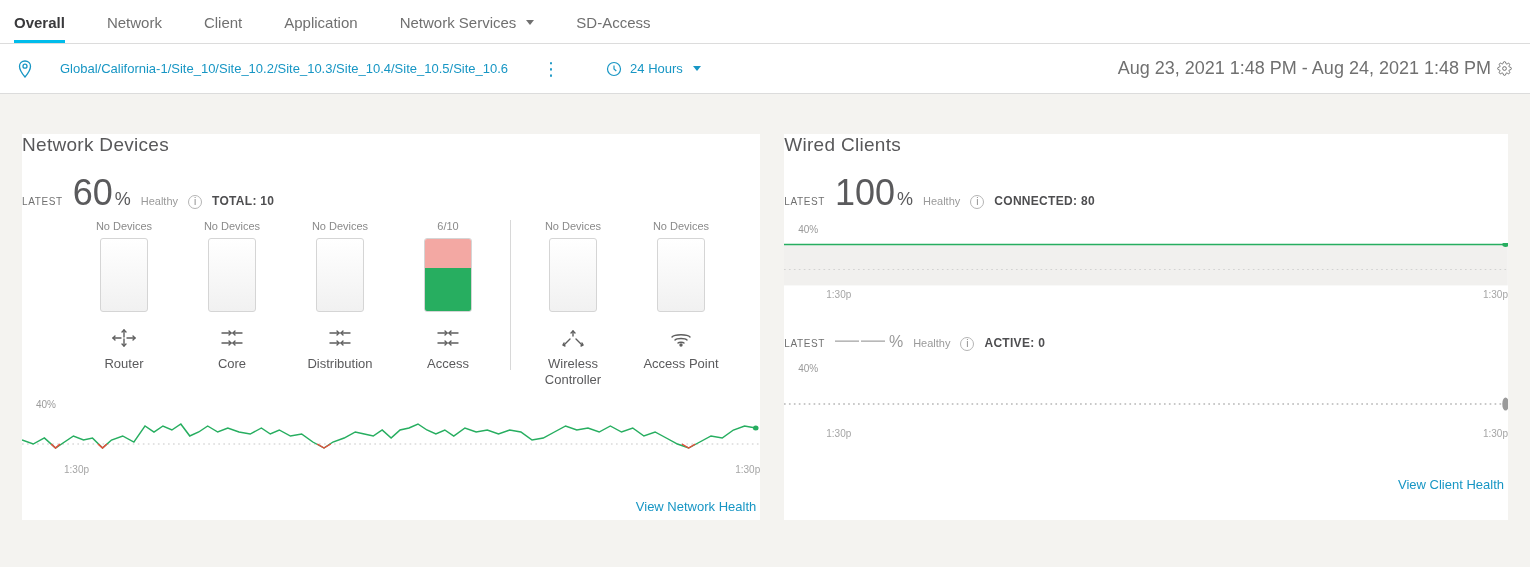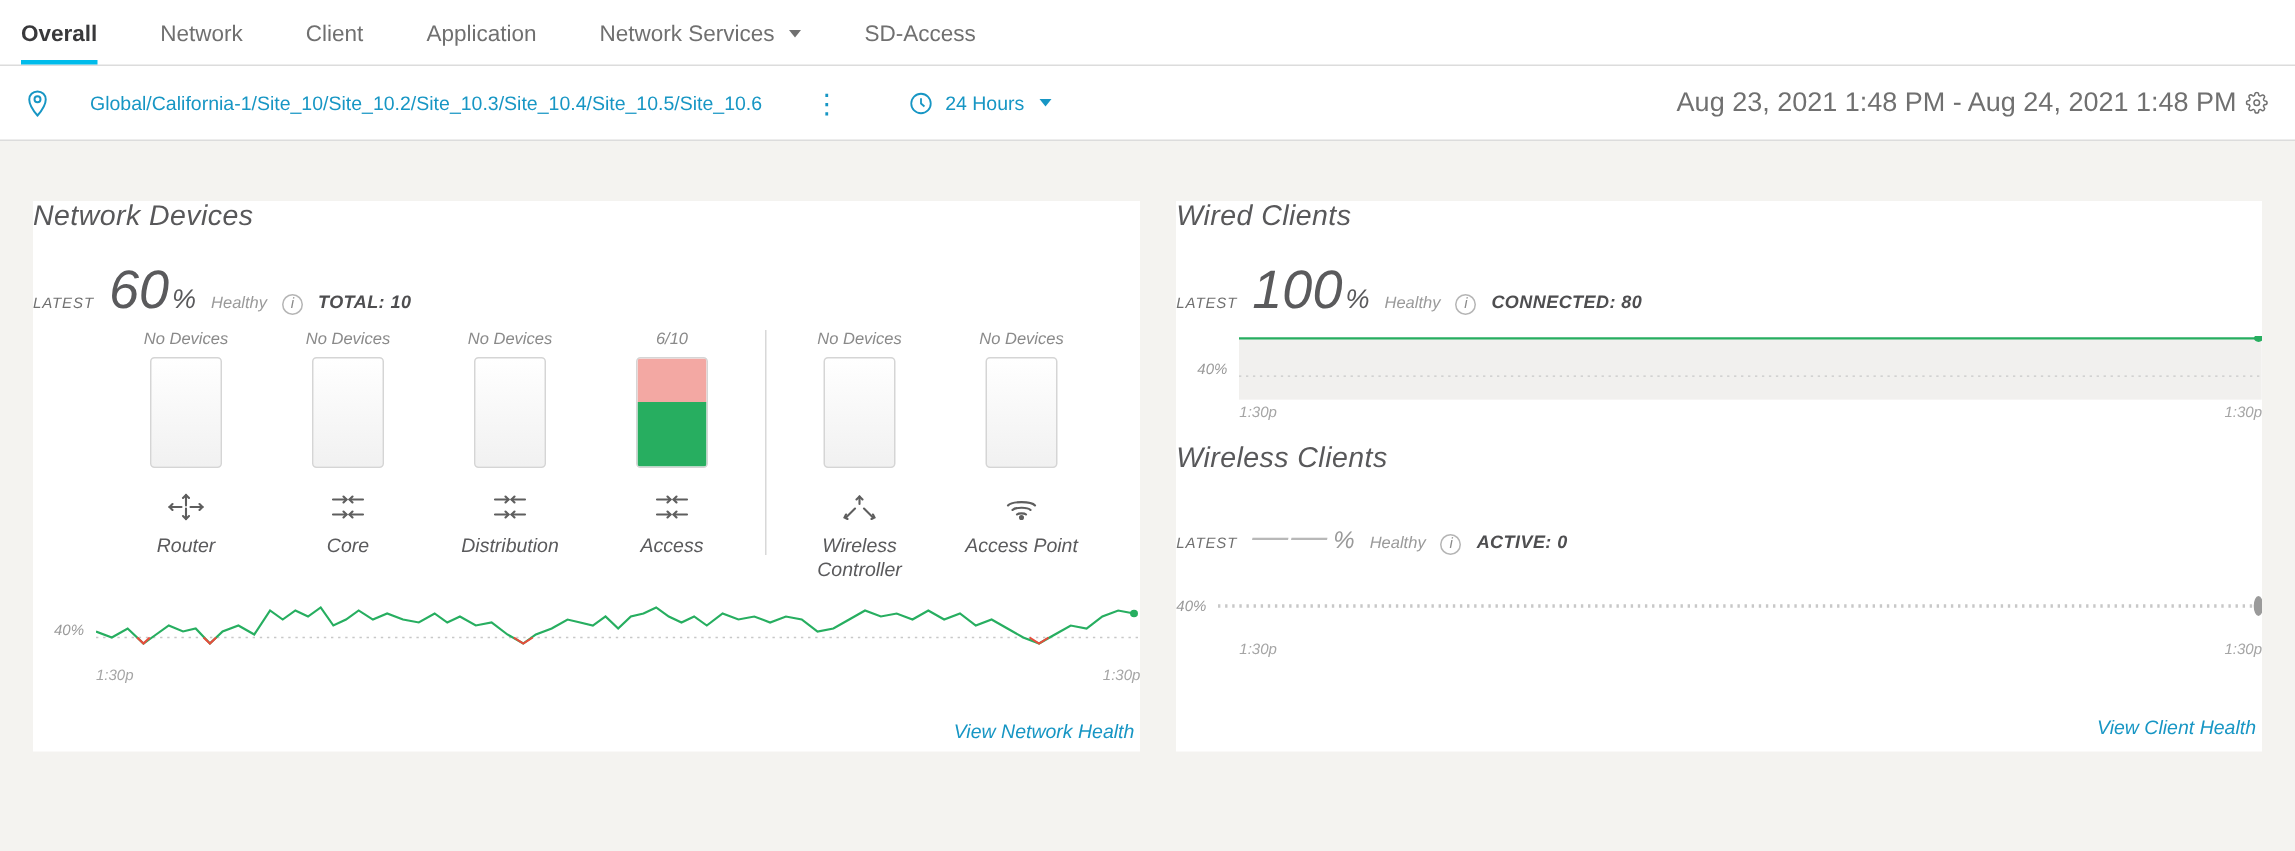--- a/index.html
+++ b/index.html
@@ -61,21 +61,20 @@
   .time-sel{display:flex;align-items:center;gap:8px;color:var(--link);margin-left:12px;cursor:pointer;}
   .clock-icon svg{display:block;}
   .chev-down.link{border-top-color:var(--link);}
   .sh-right{display:flex;align-items:center;gap:6px;color:#707070;font-size:18px;}
   .gear-icon{color:#707070;}
   .gear-icon svg{display:block;}
   
   .panels{
     display:flex;gap:24px;
     padding:40px 22px 10px;
-    font-style:italic;
   }
   .panel{
     background:var(--bg);
     flex:1 1 0;
     padding:0;
   }
   .panel.left{flex:1.02 1 0; padding-bottom:6px;}
   .panel.right{flex:1 1 0; padding-bottom:6px;}
   .panel h2{
     margin:0 0 16px;
@@ -106,21 +105,21 @@
     background:linear-gradient(to bottom, #ffffff, #f1f1f1);
     position:relative;overflow:hidden;
   }
   .bar-green{position:absolute;left:0;right:0;bottom:0;background:var(--green);}
   .bar-red{position:absolute;left:0;right:0;background:#f3a8a3;}
   .dev-icon{margin-top:14px;height:24px;display:flex;align-items:center;justify-content:center;color:#5e5e5e;}
   .dev-icon svg{display:block;}
   .dev-label{font-size:13px;color:#5a5a5c;text-align:center;line-height:1.25;margin-top:6px;min-height:32px;}
   .dev-divider{width:1px;background:#d8d8d8;height:150px;margin:0 8px;align-self:flex-start;}
   
-  .spark-row{display:flex;align-items:center;gap:8px;margin-top:10px;}
+  .spark-row{display:flex;gap:8px;margin-top:10px;flex-direction:column;}
   .spark-lbl{font-size:10px;color:#9a9a9a;width:34px;text-align:right;}
   .spark{flex:1 1 auto;}
   .spark svg{display:block;width:100%;height:44px;}
   .footer{
     display:flex;justify-content:flex-end;padding:8px 4px 0;
   }
   .footer a{color:var(--link);font-size:13px;text-decoration:none;margin-top:16px;}
   
   .right-section{margin-bottom:14px;}
   .time-axis{display:flex;justify-content:space-between;font-size:10px;color:#a5a5a5;padding:2px 0 0;}
@@ -320,21 +319,20 @@
           </svg>
         </div>
       </div>
       <div class="time-axis small">
         <span>1:30p</span>
         <span>1:30p</span>
       </div>
     </div>
 
     <div class="right-section">
-      <h2>Wireless Clients</h2>
       <div class="latest-row">
         <span class="latest-lbl">LATEST</span>
         <span class="big-pct nodata">
           <span>——</span>
             <span class="pct">%</span>
         </span>
         <span class="healthy">Healthy</span>
         <span class="info-icon">i</span>
         <span class="total">ACTIVE: 0</span>
       </div>

